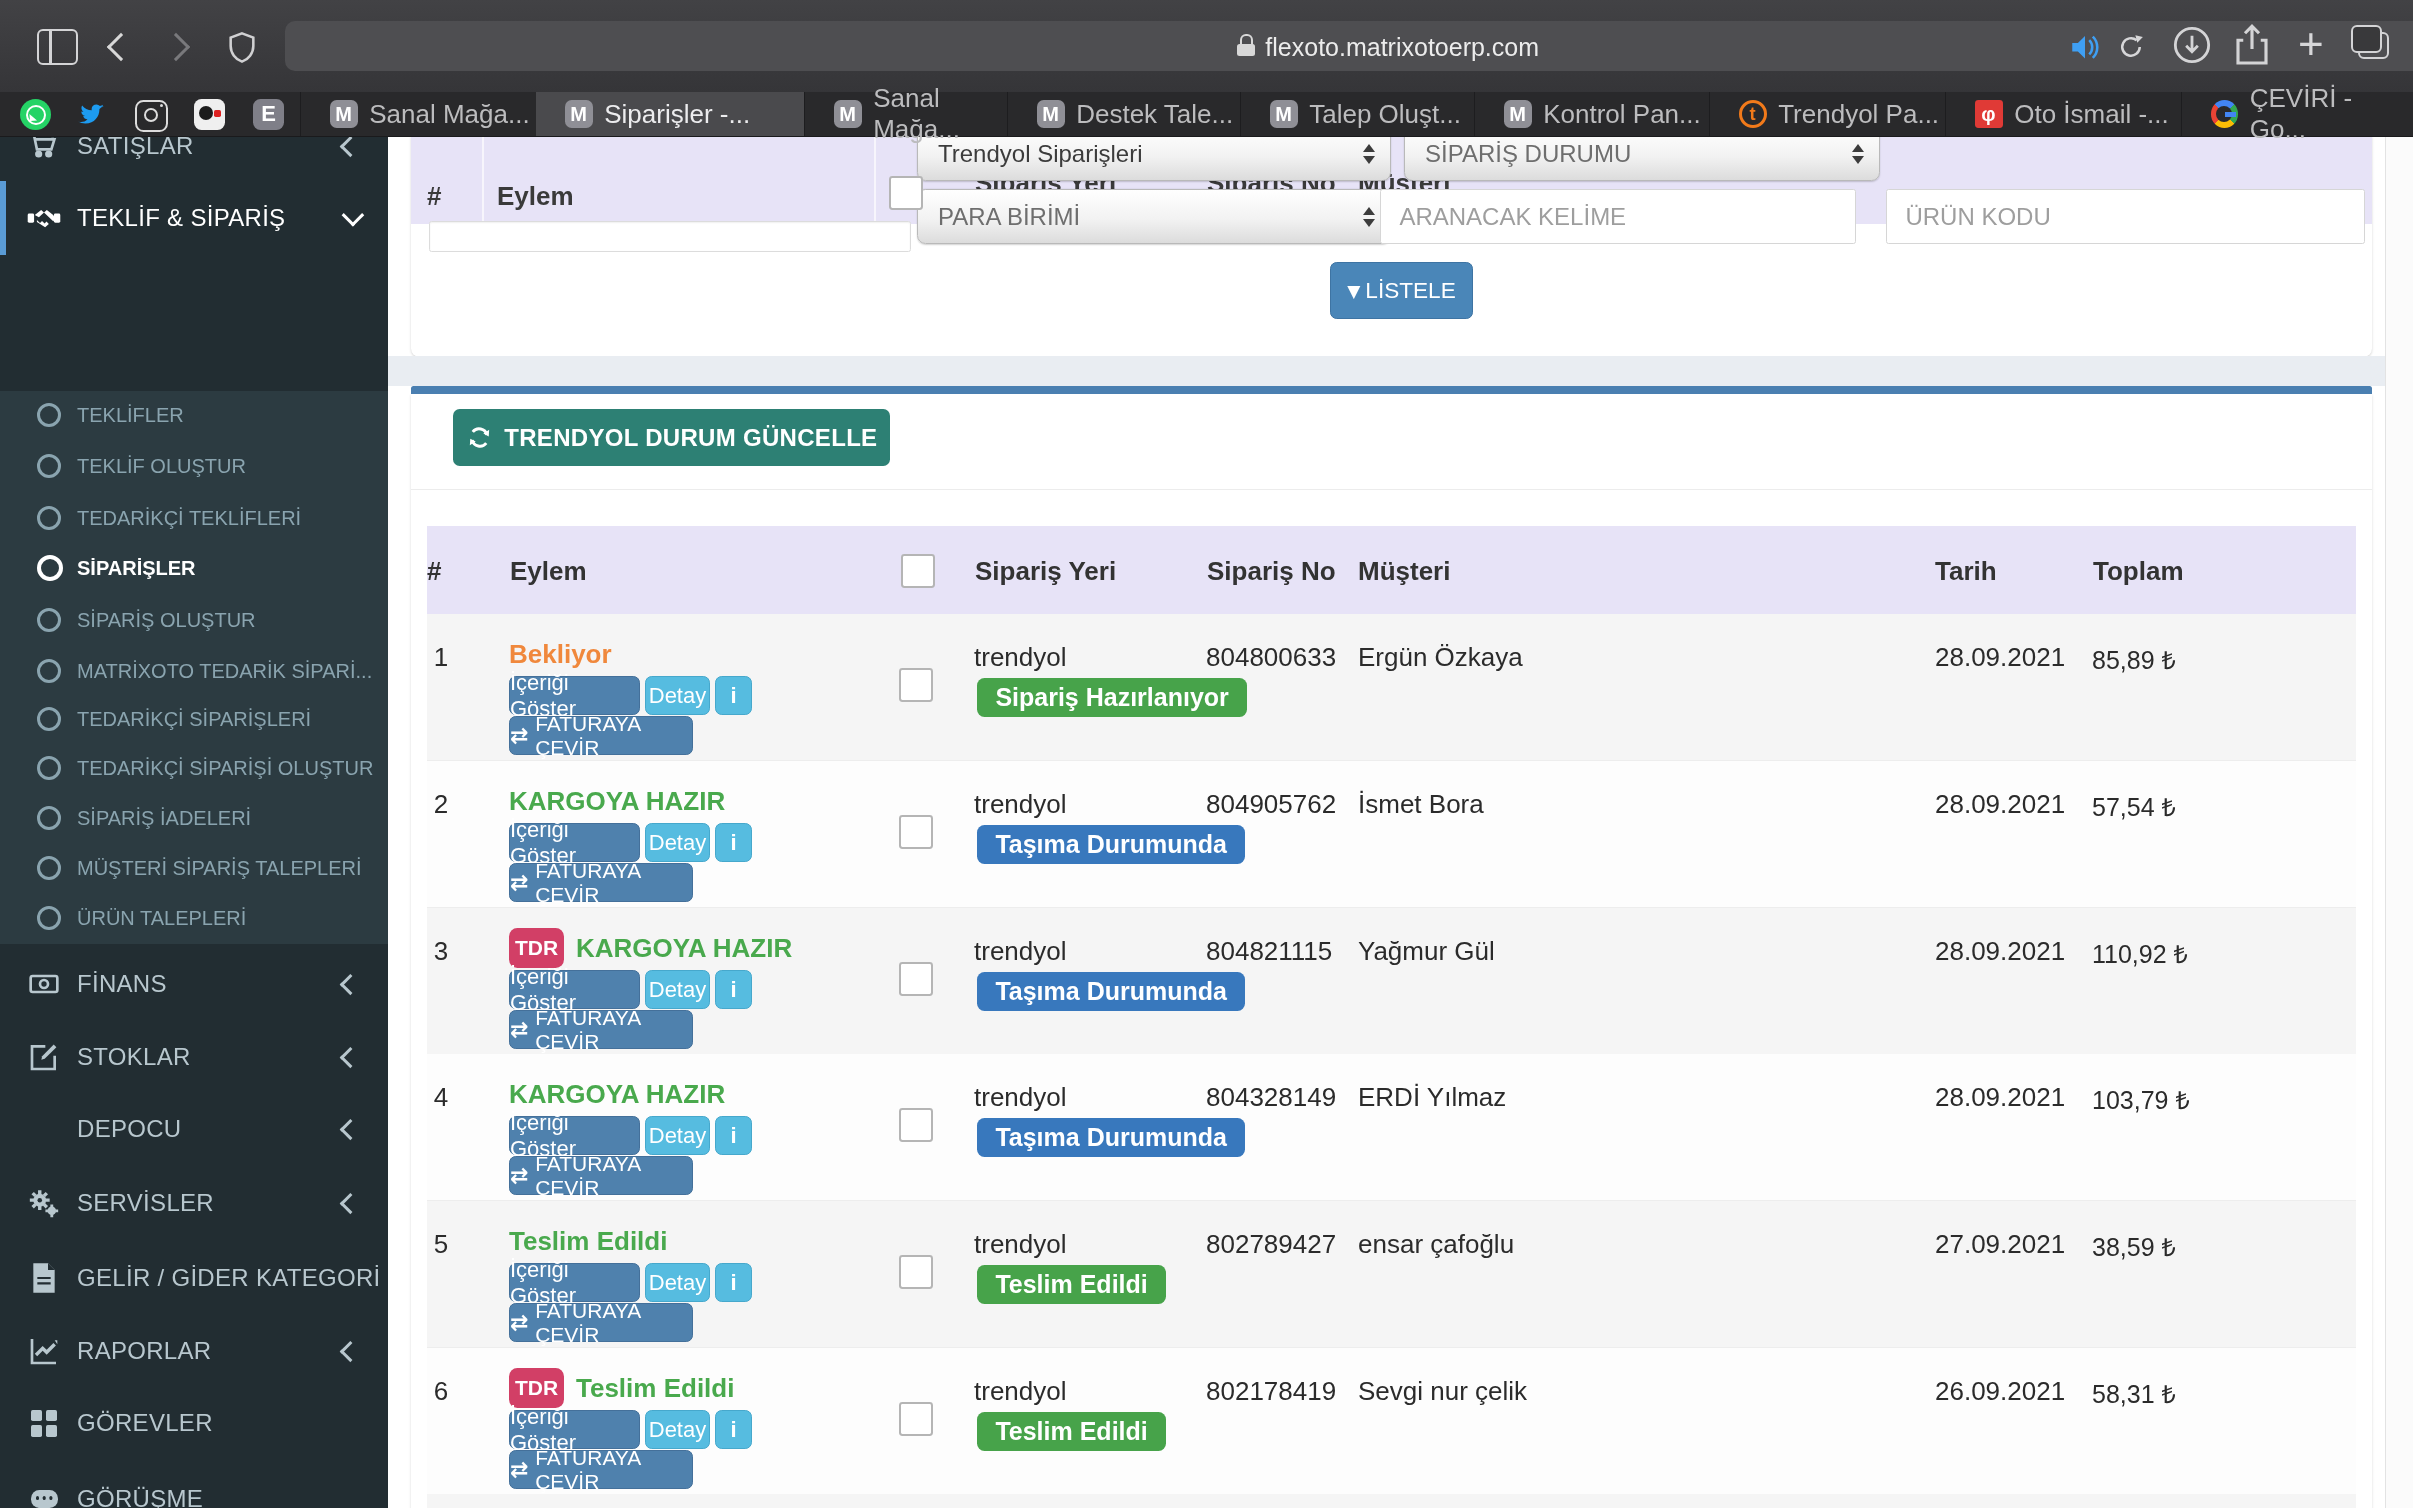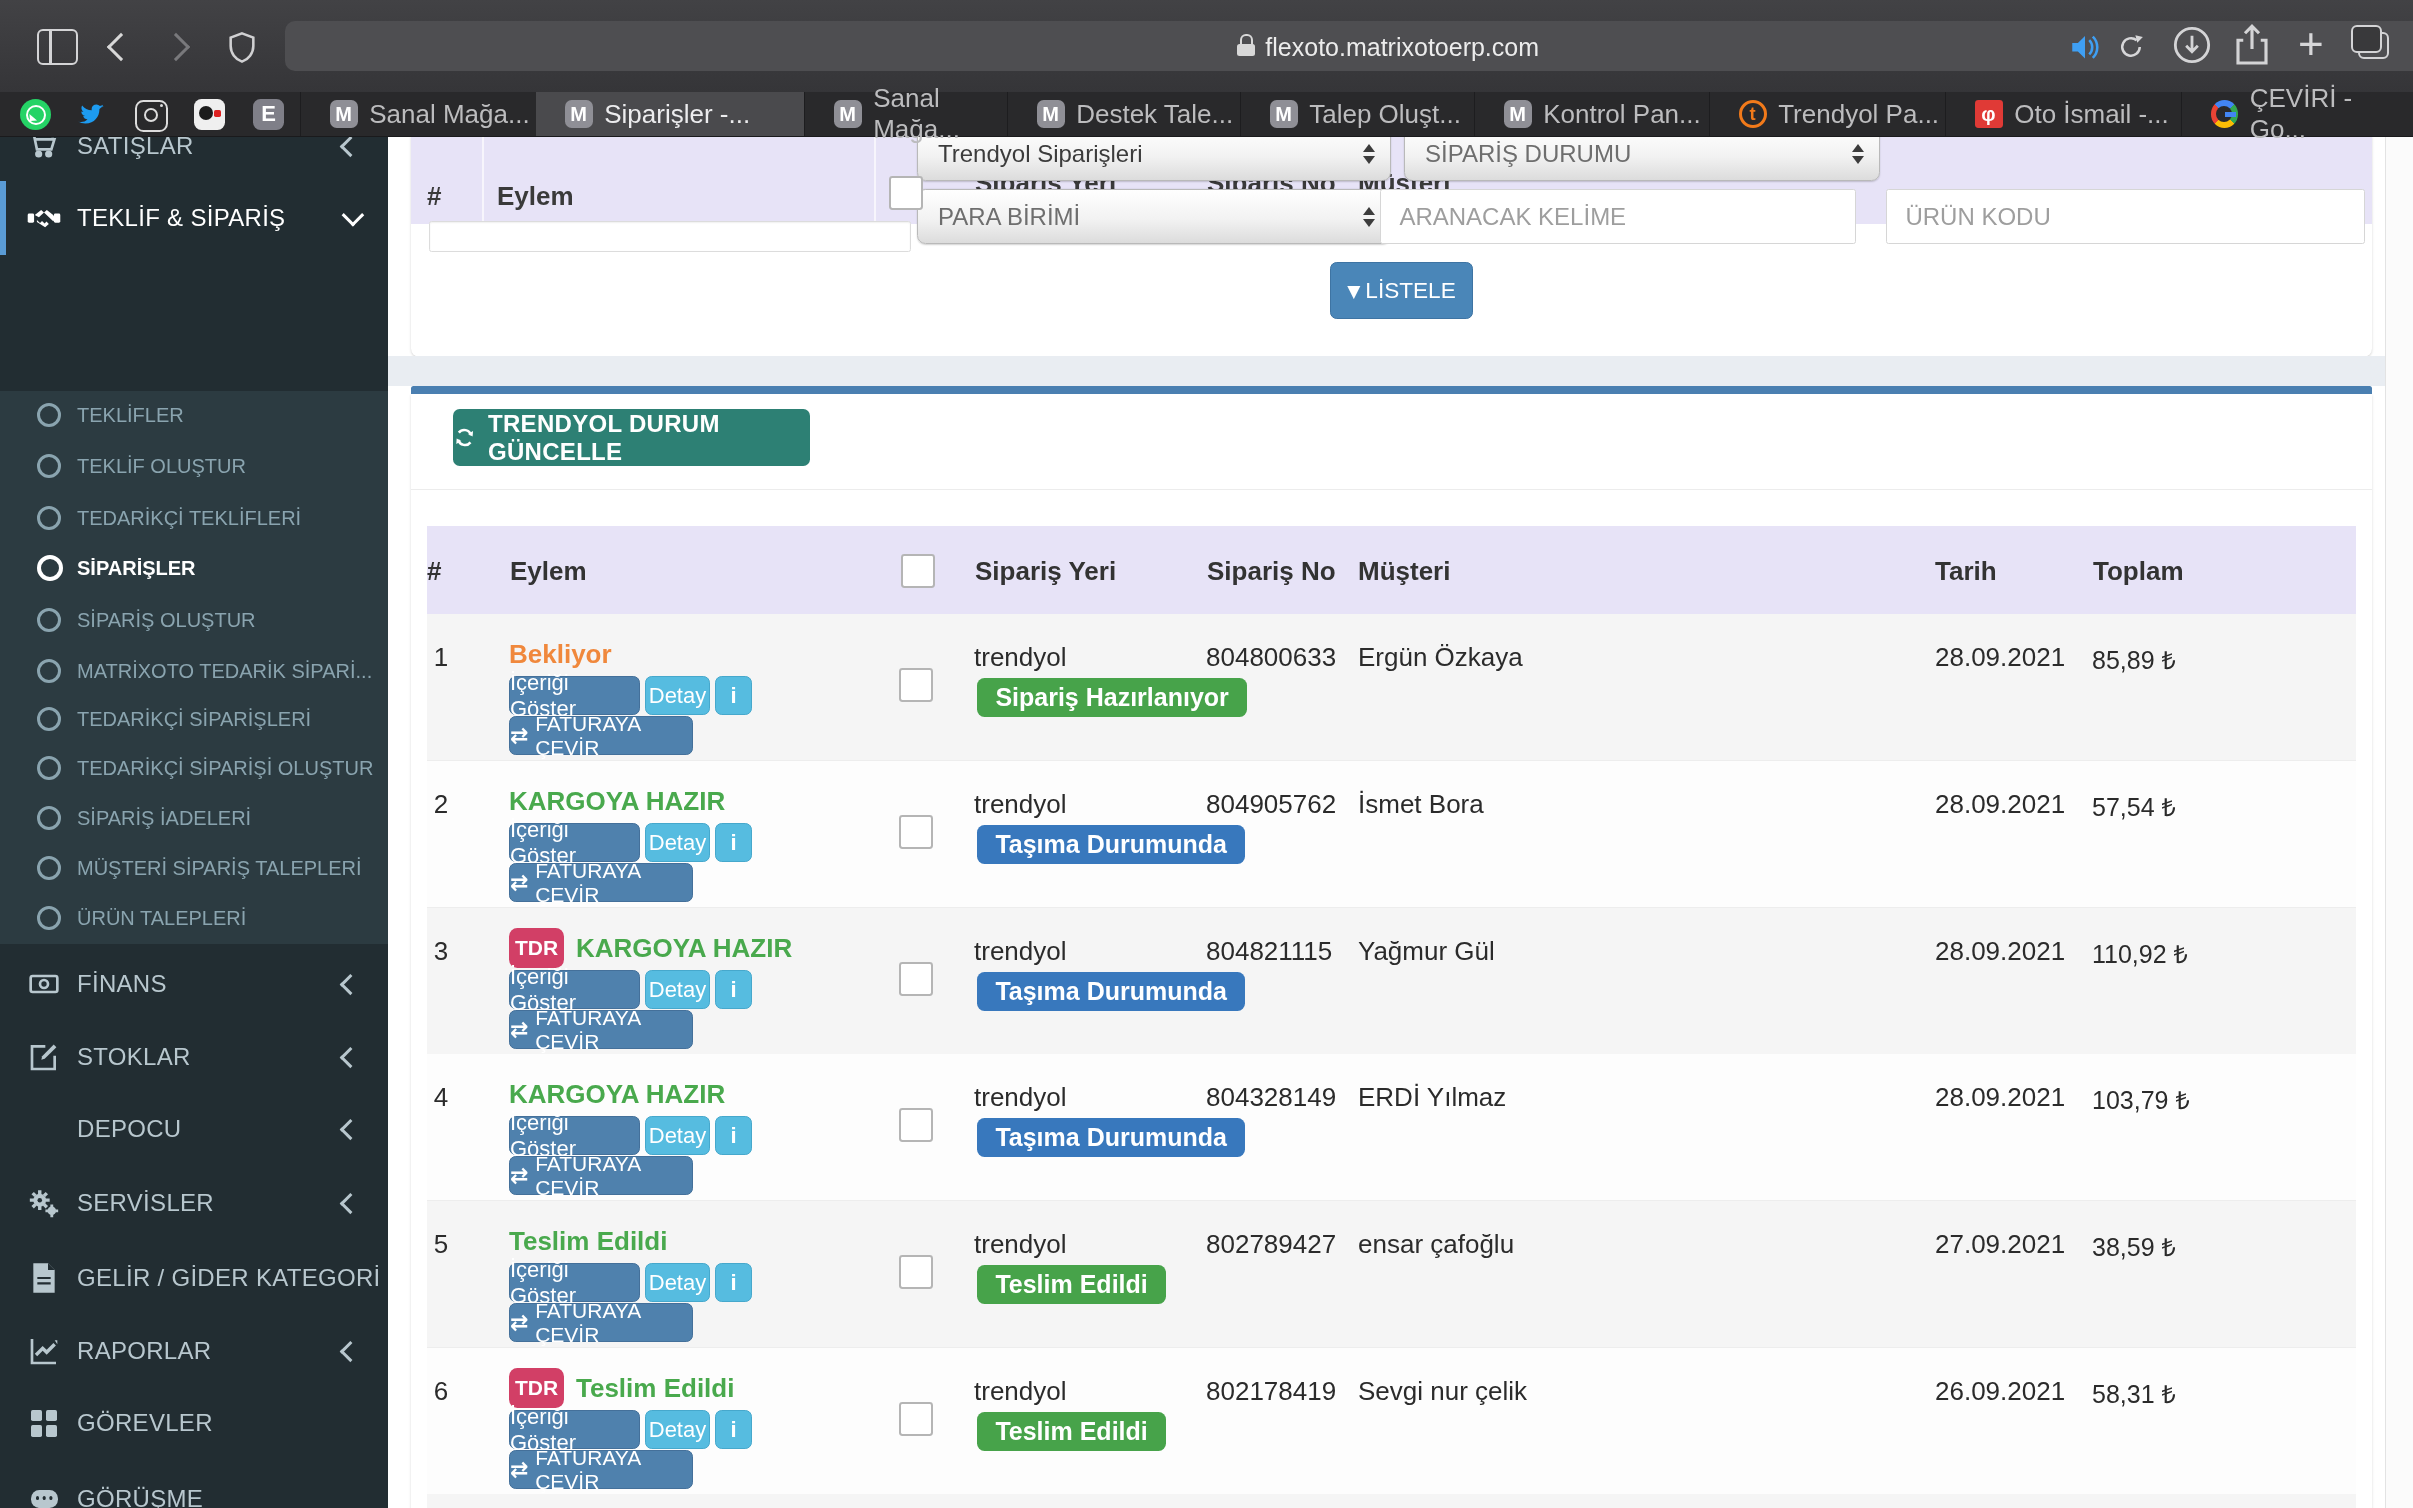--- a/index.html
+++ b/index.html
@@ -90,21 +90,21 @@
   .sel-arrows i.up{border-bottom:8.4px solid #3c3c3c;margin-bottom:4.2px;}
   .sel-arrows i.dn{border-top:8.4px solid #3c3c3c;}
   .finput{position:absolute;height:55px;border:1.7px solid #d6d6d6;border-radius:2.5px;background:#fff;z-index:20;
     font-size:24px;color:#444;padding:0 0 0 18.4px;box-sizing:border-box;outline:none;font-family:"Liberation Sans","DejaVu Sans",sans-serif;}
   .finput::placeholder{color:#9e9e9e;}
   .small-input{position:absolute;left:429px;top:221px;width:480px;height:28.5px;border:1.7px solid #dcdcdc;border-radius:2.5px;background:#fff;z-index:20;box-shadow:inset 0 0.8px 1.7px rgba(0,0,0,.08);}
   .listele{left:1330px;top:262px;width:141px;height:55px;background:#4a86b8;border:0.8px solid #3e74a3;border-radius:6.7px;z-index:20;
     color:#fff;font-size:22.6px;display:flex;align-items:center;justify-content:center;gap:5px;cursor:pointer;}
   .funnel{font-family:"DejaVu Sans",sans-serif;font-size:17px;}
 
-  .teal-btn{left:453px;top:409px;width:357px;height:57px;background:#2d8074;border-radius:6.7px;z-index:10;
+  .teal-btn{left:453px;top:409px;width:437px;height:57px;background:#2d8074;border-radius:6.7px;z-index:10;
     color:#fff;font-size:24px;font-weight:bold;letter-spacing:0.3px;display:flex;align-items:center;justify-content:center;gap:11.7px;cursor:pointer;}
   .hr{left:411px;top:489px;width:1961px;height:0.8px;background:#ececec;z-index:10;}
 
   .thead{left:427px;top:526px;width:1929px;height:88px;background:#e7e3f7;z-index:10;}
   .th-lbl{position:absolute;top:556px;font-weight:bold;color:#333;font-size:26px;z-index:11;white-space:nowrap;}
   .cb{position:absolute;width:30px;height:30px;background:#fff;border:2.5px solid #b5b5b5;border-radius:3.4px;box-sizing:content-box;z-index:22;}
 
   .trow{left:427px;width:1929px;height:147px;z-index:10;border-bottom:0.8px solid #ededed;box-sizing:border-box;}
   .trow.odd{background:#f5f5f5;}
   .trow.even{background:#fdfdfd;}

